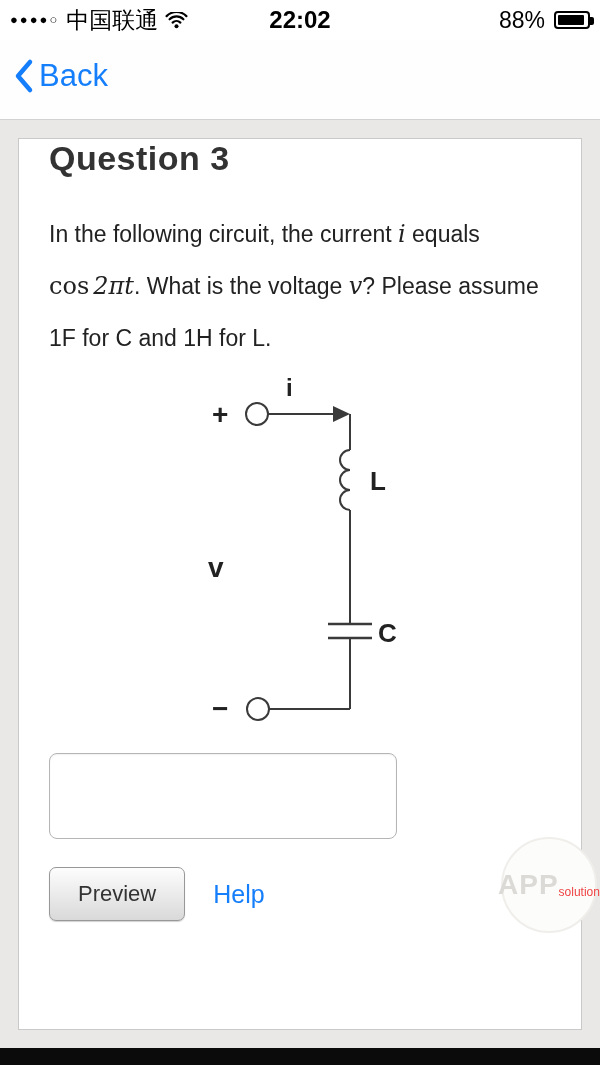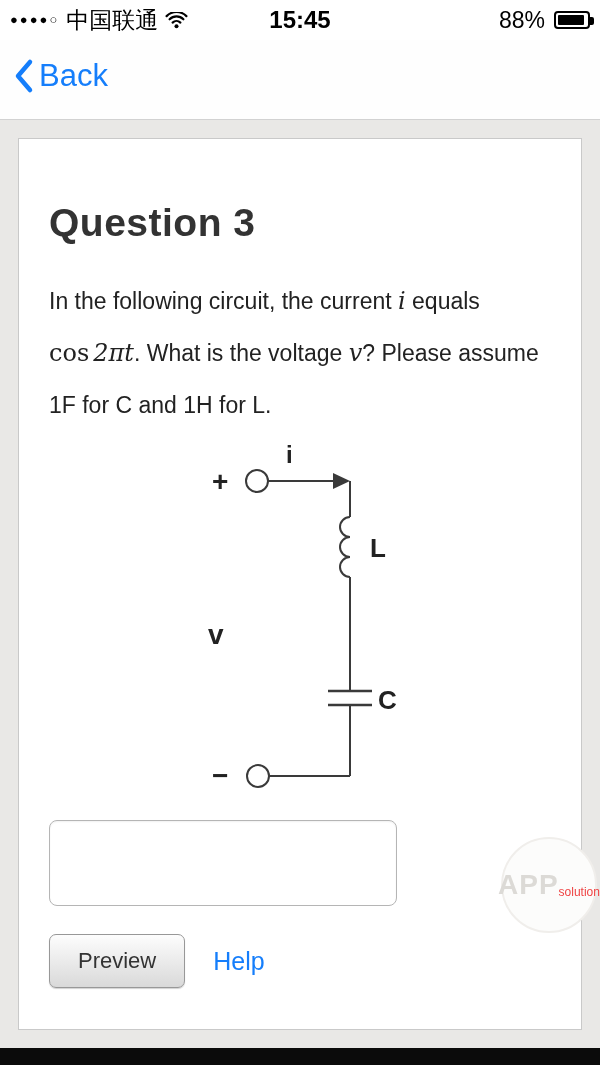--- a/index.html
+++ b/index.html
@@ -26,21 +26,21 @@
 
   
   .nav-bar{height:80px;flex:0 0 80px;display:flex;align-items:center;padding:0 12px;background:#fefefe;border-bottom:1px solid #d2d2d2;}
   .back-button{display:flex;align-items:flex-start;gap:5px;color:var(--ios-blue);font-size:31px;cursor:pointer;}
   .back-chevron{display:inline-block;}
 
   
   .content{flex:1;background:var(--page-bg);padding:18px 18px 0;}
   .card{background:#fff;border:1px solid #c9c9c9;position:relative;height:892px;padding:0 30px;}
 
-  .question-title{font-size:39px;font-weight:bold;color:var(--text-dark);margin:0;padding-top:62px;letter-spacing:0.5px;}
+  .question-title{font-size:34px;font-weight:bold;color:var(--text-dark);margin:0;letter-spacing:0.5px;}
   .question-text{font-size:23px;color:#222;line-height:52px;margin:30px 0 0;}
   .math{font-family:"DejaVu Serif",serif;font-style:italic;font-size:24px;}
   .math-fn{font-family:"DejaVu Serif",serif;font-style:normal;font-size:24px;margin-right:4px;}
 
   .circuit{width:200px;margin:8px auto 0;}
   .circuit svg{display:block;}
   .circuit text{font-family:"Liberation Sans",sans-serif;font-weight:600;fill:#222;}
 
   .answer-input{display:block;margin-top:16px;width:348px;height:86px;border:1px solid #b5b5b5;border-radius:8px;background:#fff;font-size:26px;padding:0 14px;box-shadow:inset 0 1px 2px rgba(0,0,0,0.06);outline:none;font-family:"Liberation Sans",sans-serif;}
 
@@ -65,21 +65,21 @@
       <span class="carrier">中国联通</span>
       <span class="wifi-icon">
         <svg width="23" height="17" viewBox="0 0 23 17">
           <circle cx="11.5" cy="14.2" r="2" fill="#000"></circle>
           <path d="M7.6,10.6 a5.6,5.6 0 0 1 7.8,0" fill="none" stroke="#000" stroke-width="2.2" stroke-linecap="round"></path>
           <path d="M4.6,7.3 a9.8,9.8 0 0 1 13.8,0" fill="none" stroke="#000" stroke-width="2.2" stroke-linecap="round"></path>
           <path d="M1.6,4.1 a14,14 0 0 1 19.8,0" fill="none" stroke="#000" stroke-width="2.2" stroke-linecap="round"></path>
         </svg>
       </span>
     </div>
-    <div class="sb-time">15:45</div>
+    <div class="sb-time">22:02</div>
     <div class="sb-right">
       <span>88%</span>
       <span class="battery">
           <span class="battery-fill"></span>
           <span class="battery-nub"></span>
         </span>
     </div>
   </div>
 
   <div class="nav-bar">

